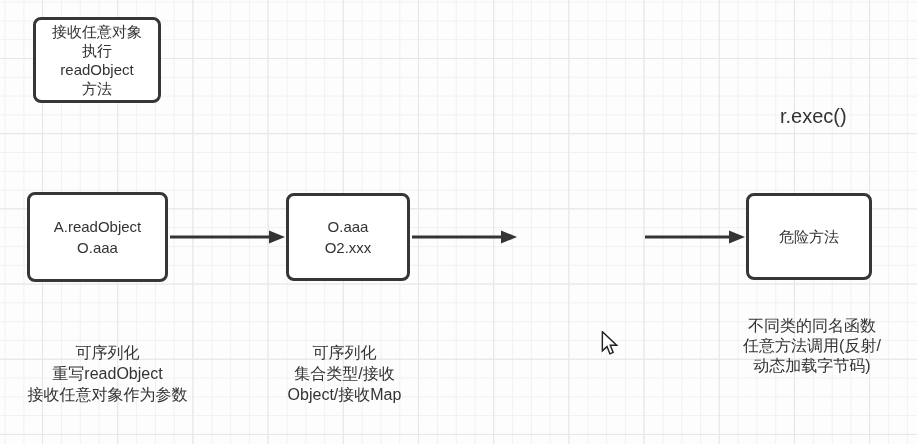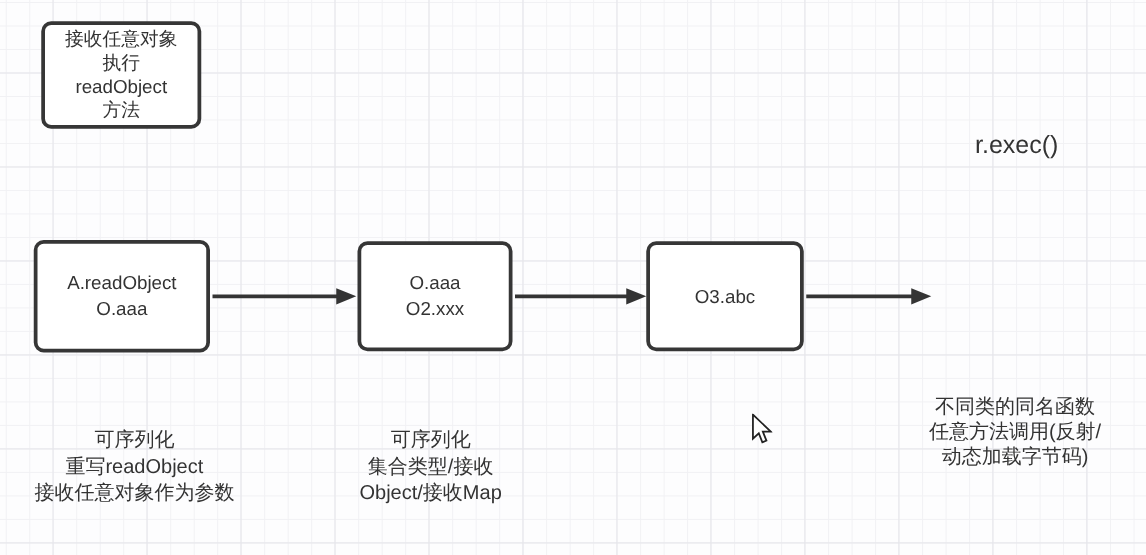--- a/index.html
+++ b/index.html
@@ -92,24 +92,24 @@
   <div class="box flow-box-1">
     <span class="box-text">A.readObject
 O.aaa</span>
   </div>
 
   <div class="box flow-box-2">
     <span class="box-text">O.aaa
 O2.xxx</span>
   </div>
 
-  <div class="box flow-box-3">
-    <span class="box-text">O3.abc</span>
+
+  <div class="box flow-box-4">
+    <span class="box-text">危险方法</span>
   </div>
-
 
   <svg class="arrows" viewBox="0 0 917 444" xmlns="http://www.w3.org/2000/svg">
     <g>
       <line x1="170" y1="237" x2="272" y2="237" stroke="#343434" stroke-width="3"></line>
       <polygon points="285,237 269,230.5 269,243.5" fill="#343434"></polygon>
     </g>
     <g>
       <line x1="412" y1="237" x2="504" y2="237" stroke="#343434" stroke-width="3"></line>
       <polygon points="517,237 501,230.5 501,243.5" fill="#343434"></polygon>
     </g>

